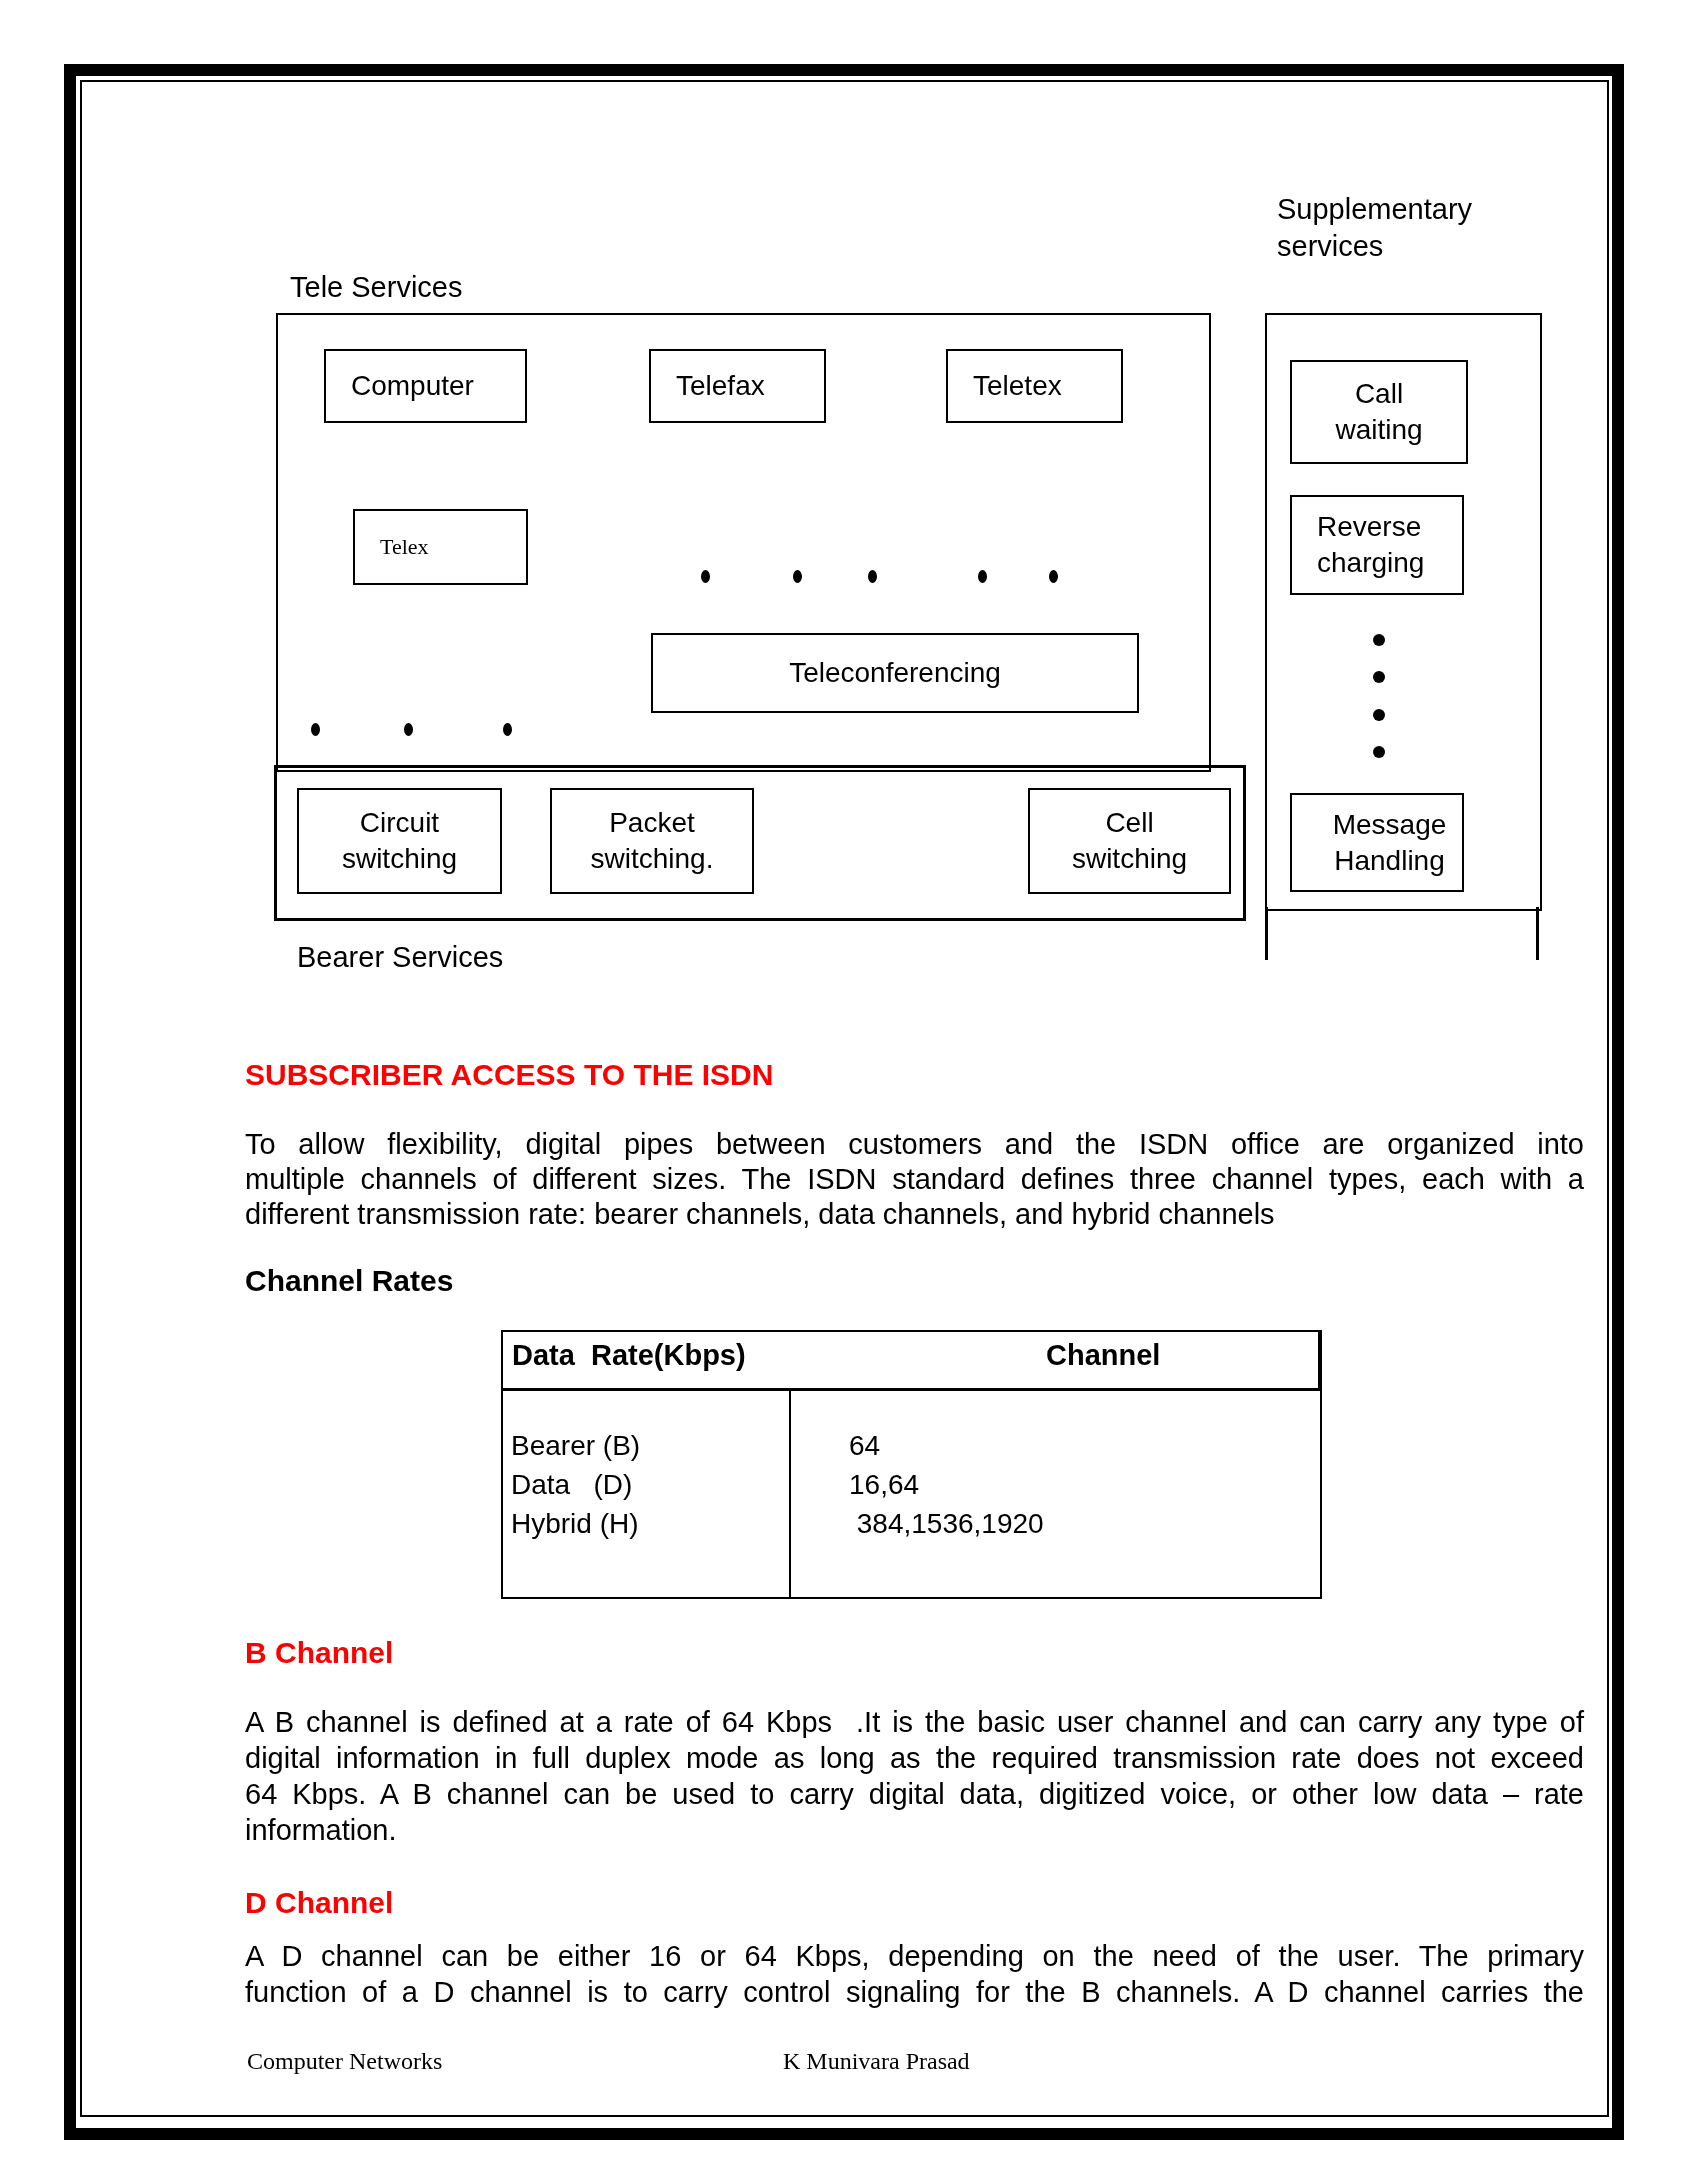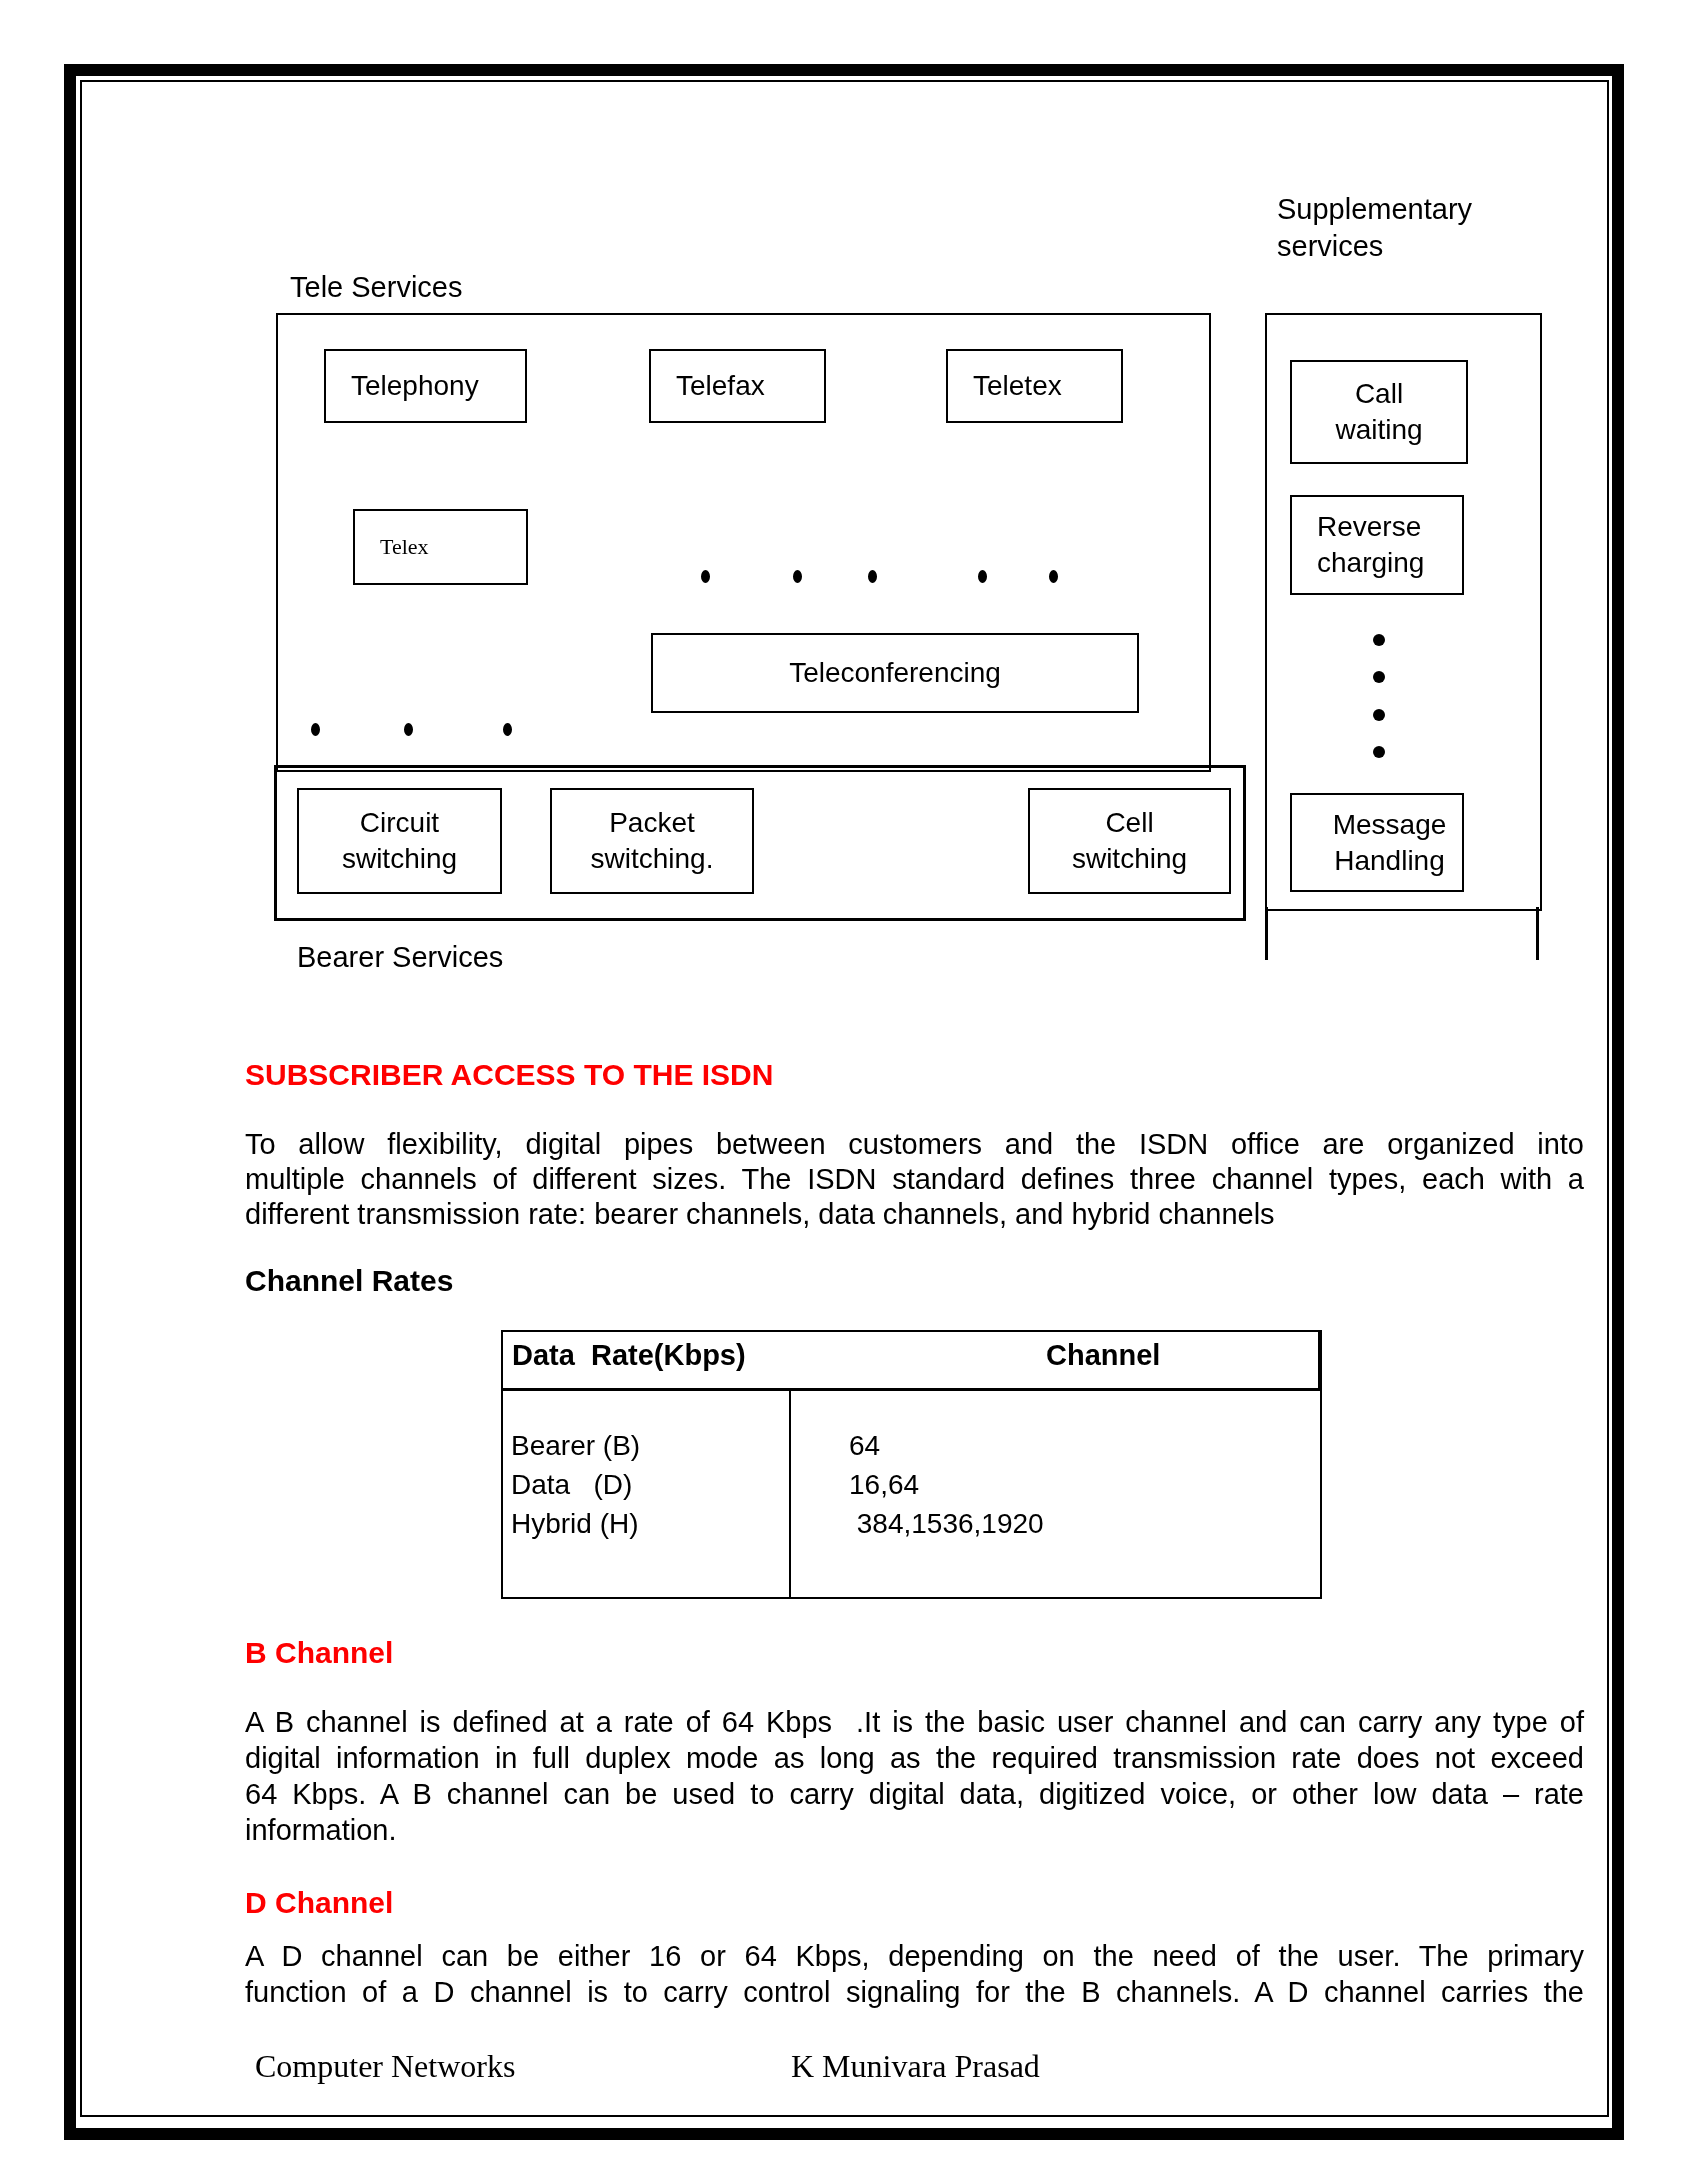--- a/index.html
+++ b/index.html
@@ -64,40 +64,39 @@
   }
   .ctable .hrow .c1 { padding-left:14px; }
   .ctable .hrow .c2 { padding-left:9px; }
   .ctable .bc { padding-top:35px; }
   .ctable .cell { font-size:28px; line-height:39px; white-space:pre; }
   .ctable .brow .c1 { padding-left:8px; }
   .ctable .brow .c2 { padding-left:58px; }
   
   .foot {
     position:absolute; top:2048px; font-family:"Liberation Serif", serif;
-    font-size:32px;
-    margin-left:8px;
+    font-size:24px;
   }
 </style>
 </head>
 <body>
 
 <div class="frame-thick"></div>
 <div class="frame-thin"></div>
 
 <div class="dlabel" style="left:1277px; top:191px; width:247px;">Supplementary
 services</div>
 
 <div class="dlabel" style="left:290px; top:269px;">Tele Services</div>
 
 <div class="outline" style="left:276px; top:313px; width:931px; height:455px;"></div>
 
 <div class="outline band" style="left:274px; top:765px; width:966px; height:150px;"></div>
 
-<div class="dbox leftpad" style="left:324px; top:349px; width:203px; height:74px;">Telephony</div>
+<div class="dbox leftpad" style="left:324px; top:349px; width:203px; height:74px;">Computer</div>
 <div class="dbox leftpad" style="left:649px; top:349px; width:177px; height:74px;">Telefax</div>
 <div class="dbox leftpad" style="left:946px; top:349px; width:177px; height:74px;">Teletex</div>
 
 <div class="dbox leftpad serif" style="left:353px; top:509px; width:175px; height:76px;">Telex</div>
 
 <span class="dot" style="left:701px; top:570px;"></span>
 <span class="dot" style="left:793px; top:570px;"></span>
 <span class="dot" style="left:868px; top:570px;"></span>
 <span class="dot" style="left:978px; top:570px;"></span>
 <span class="dot" style="left:1049px; top:570px;"></span>

